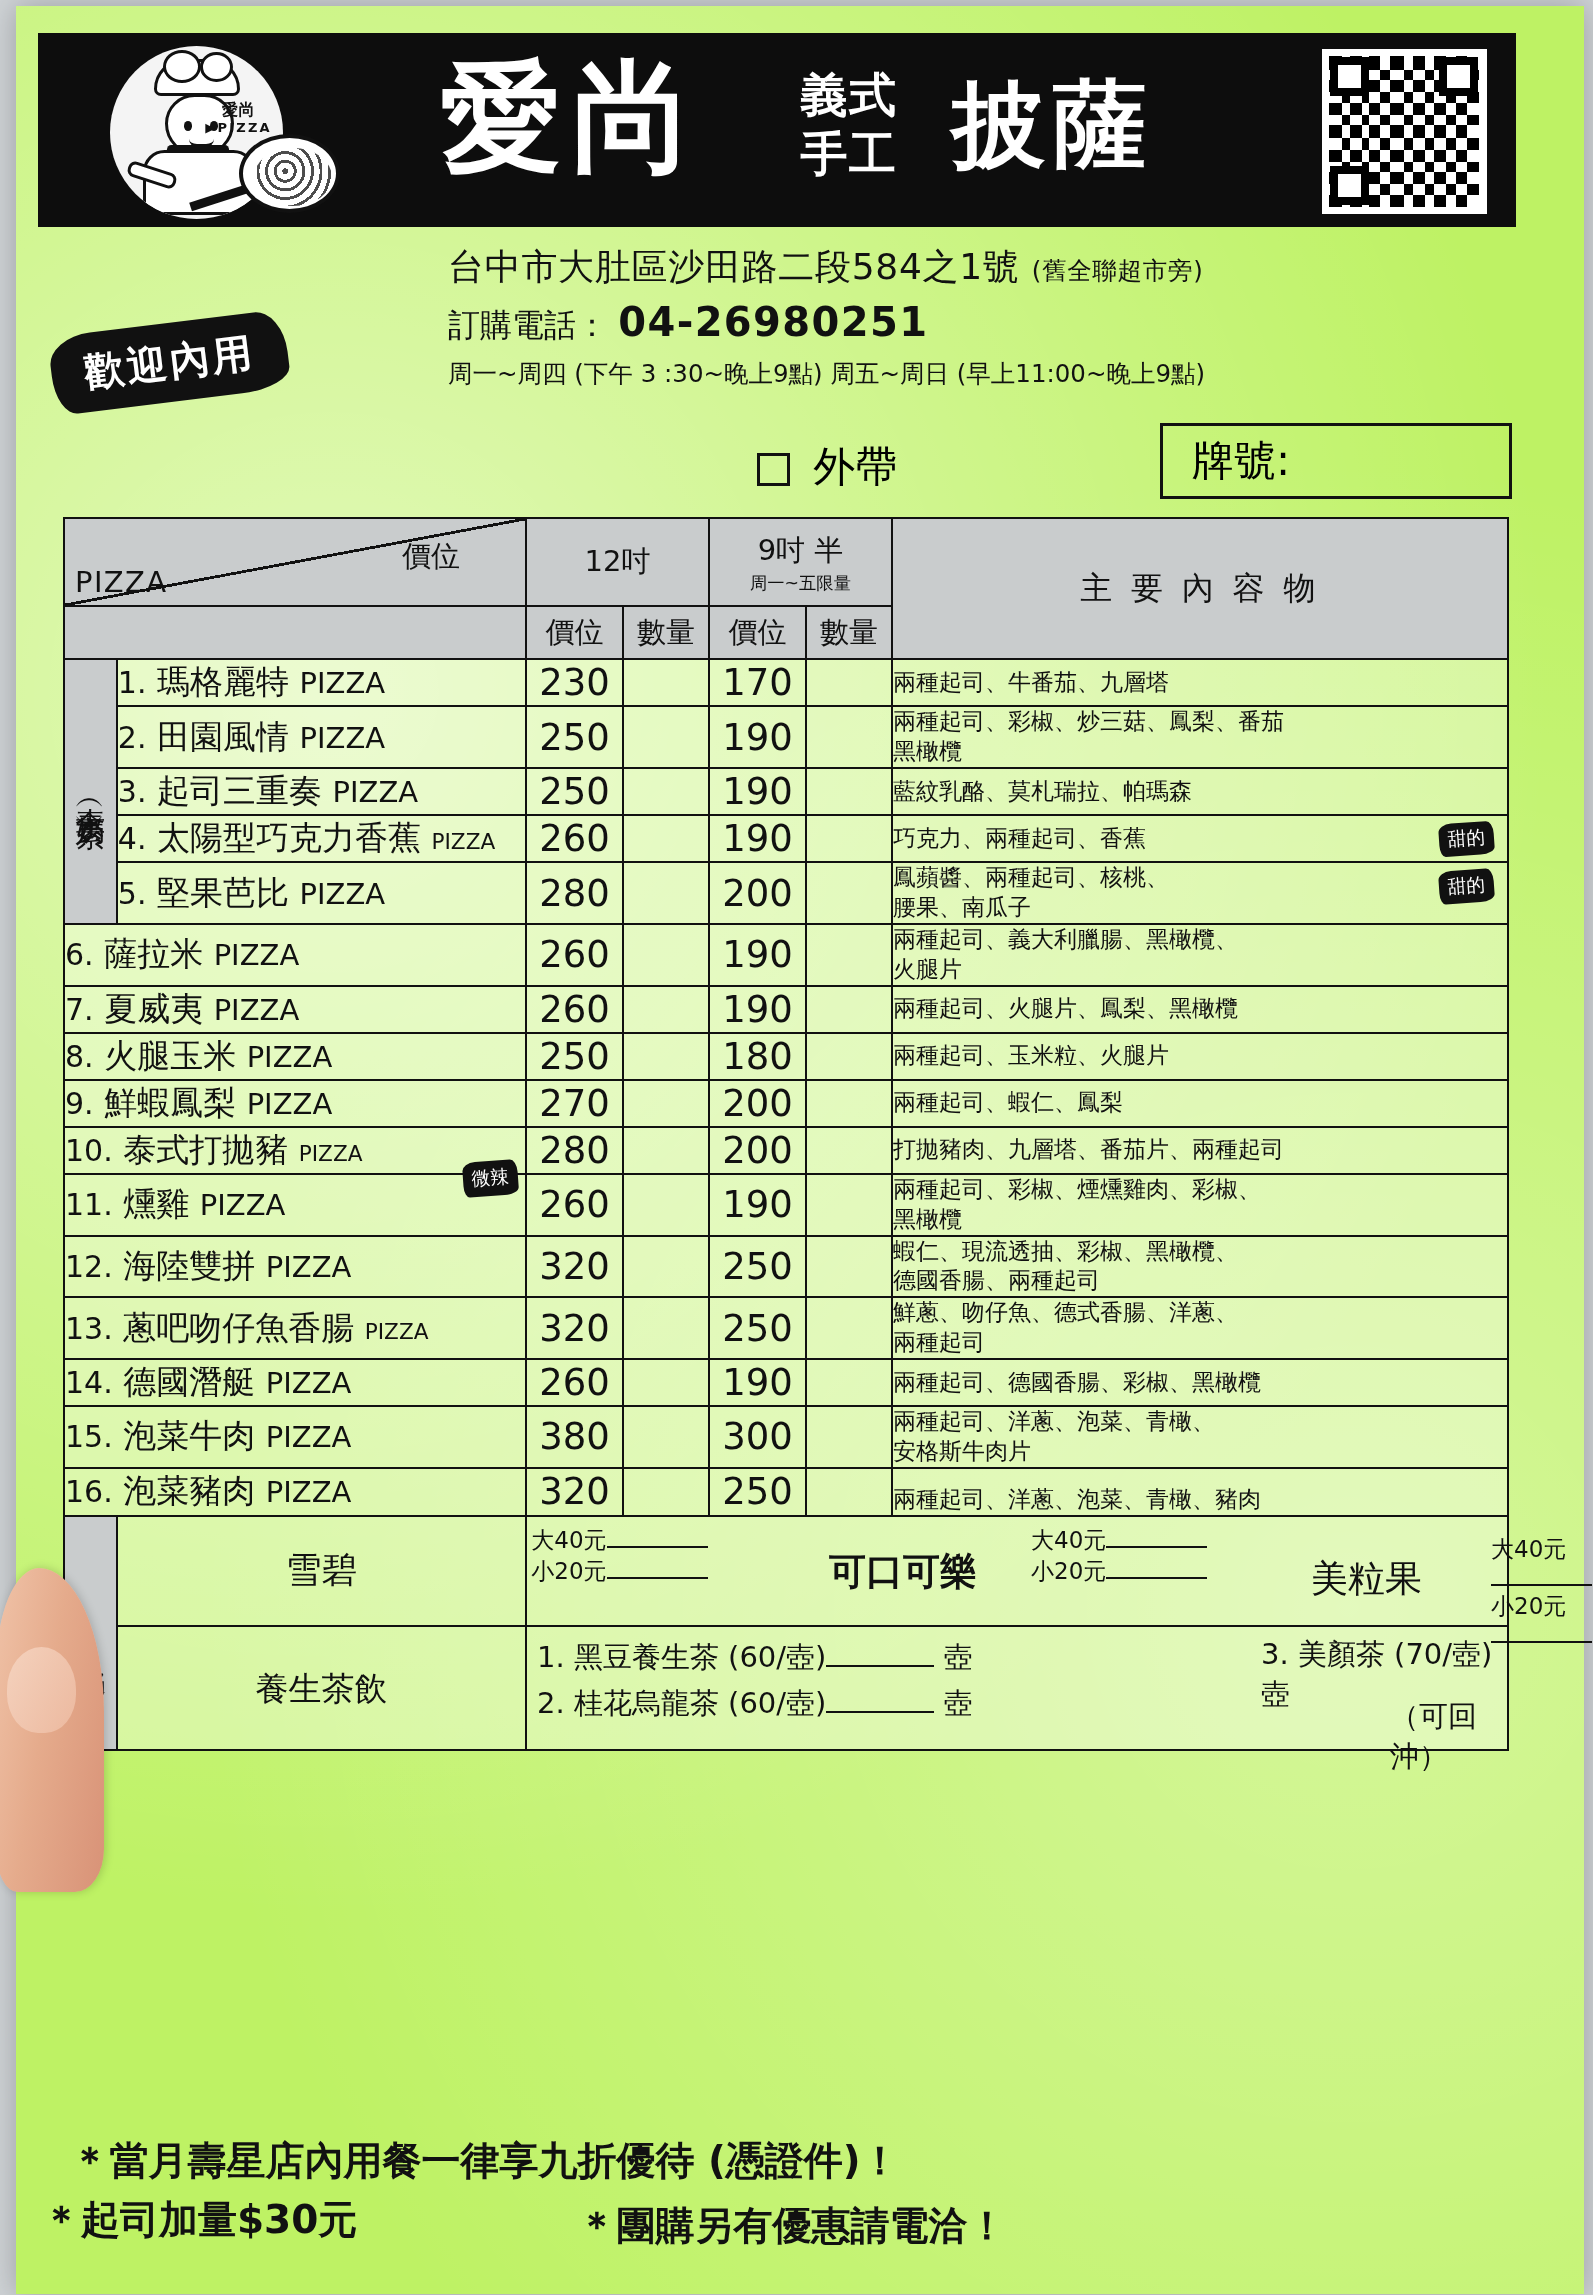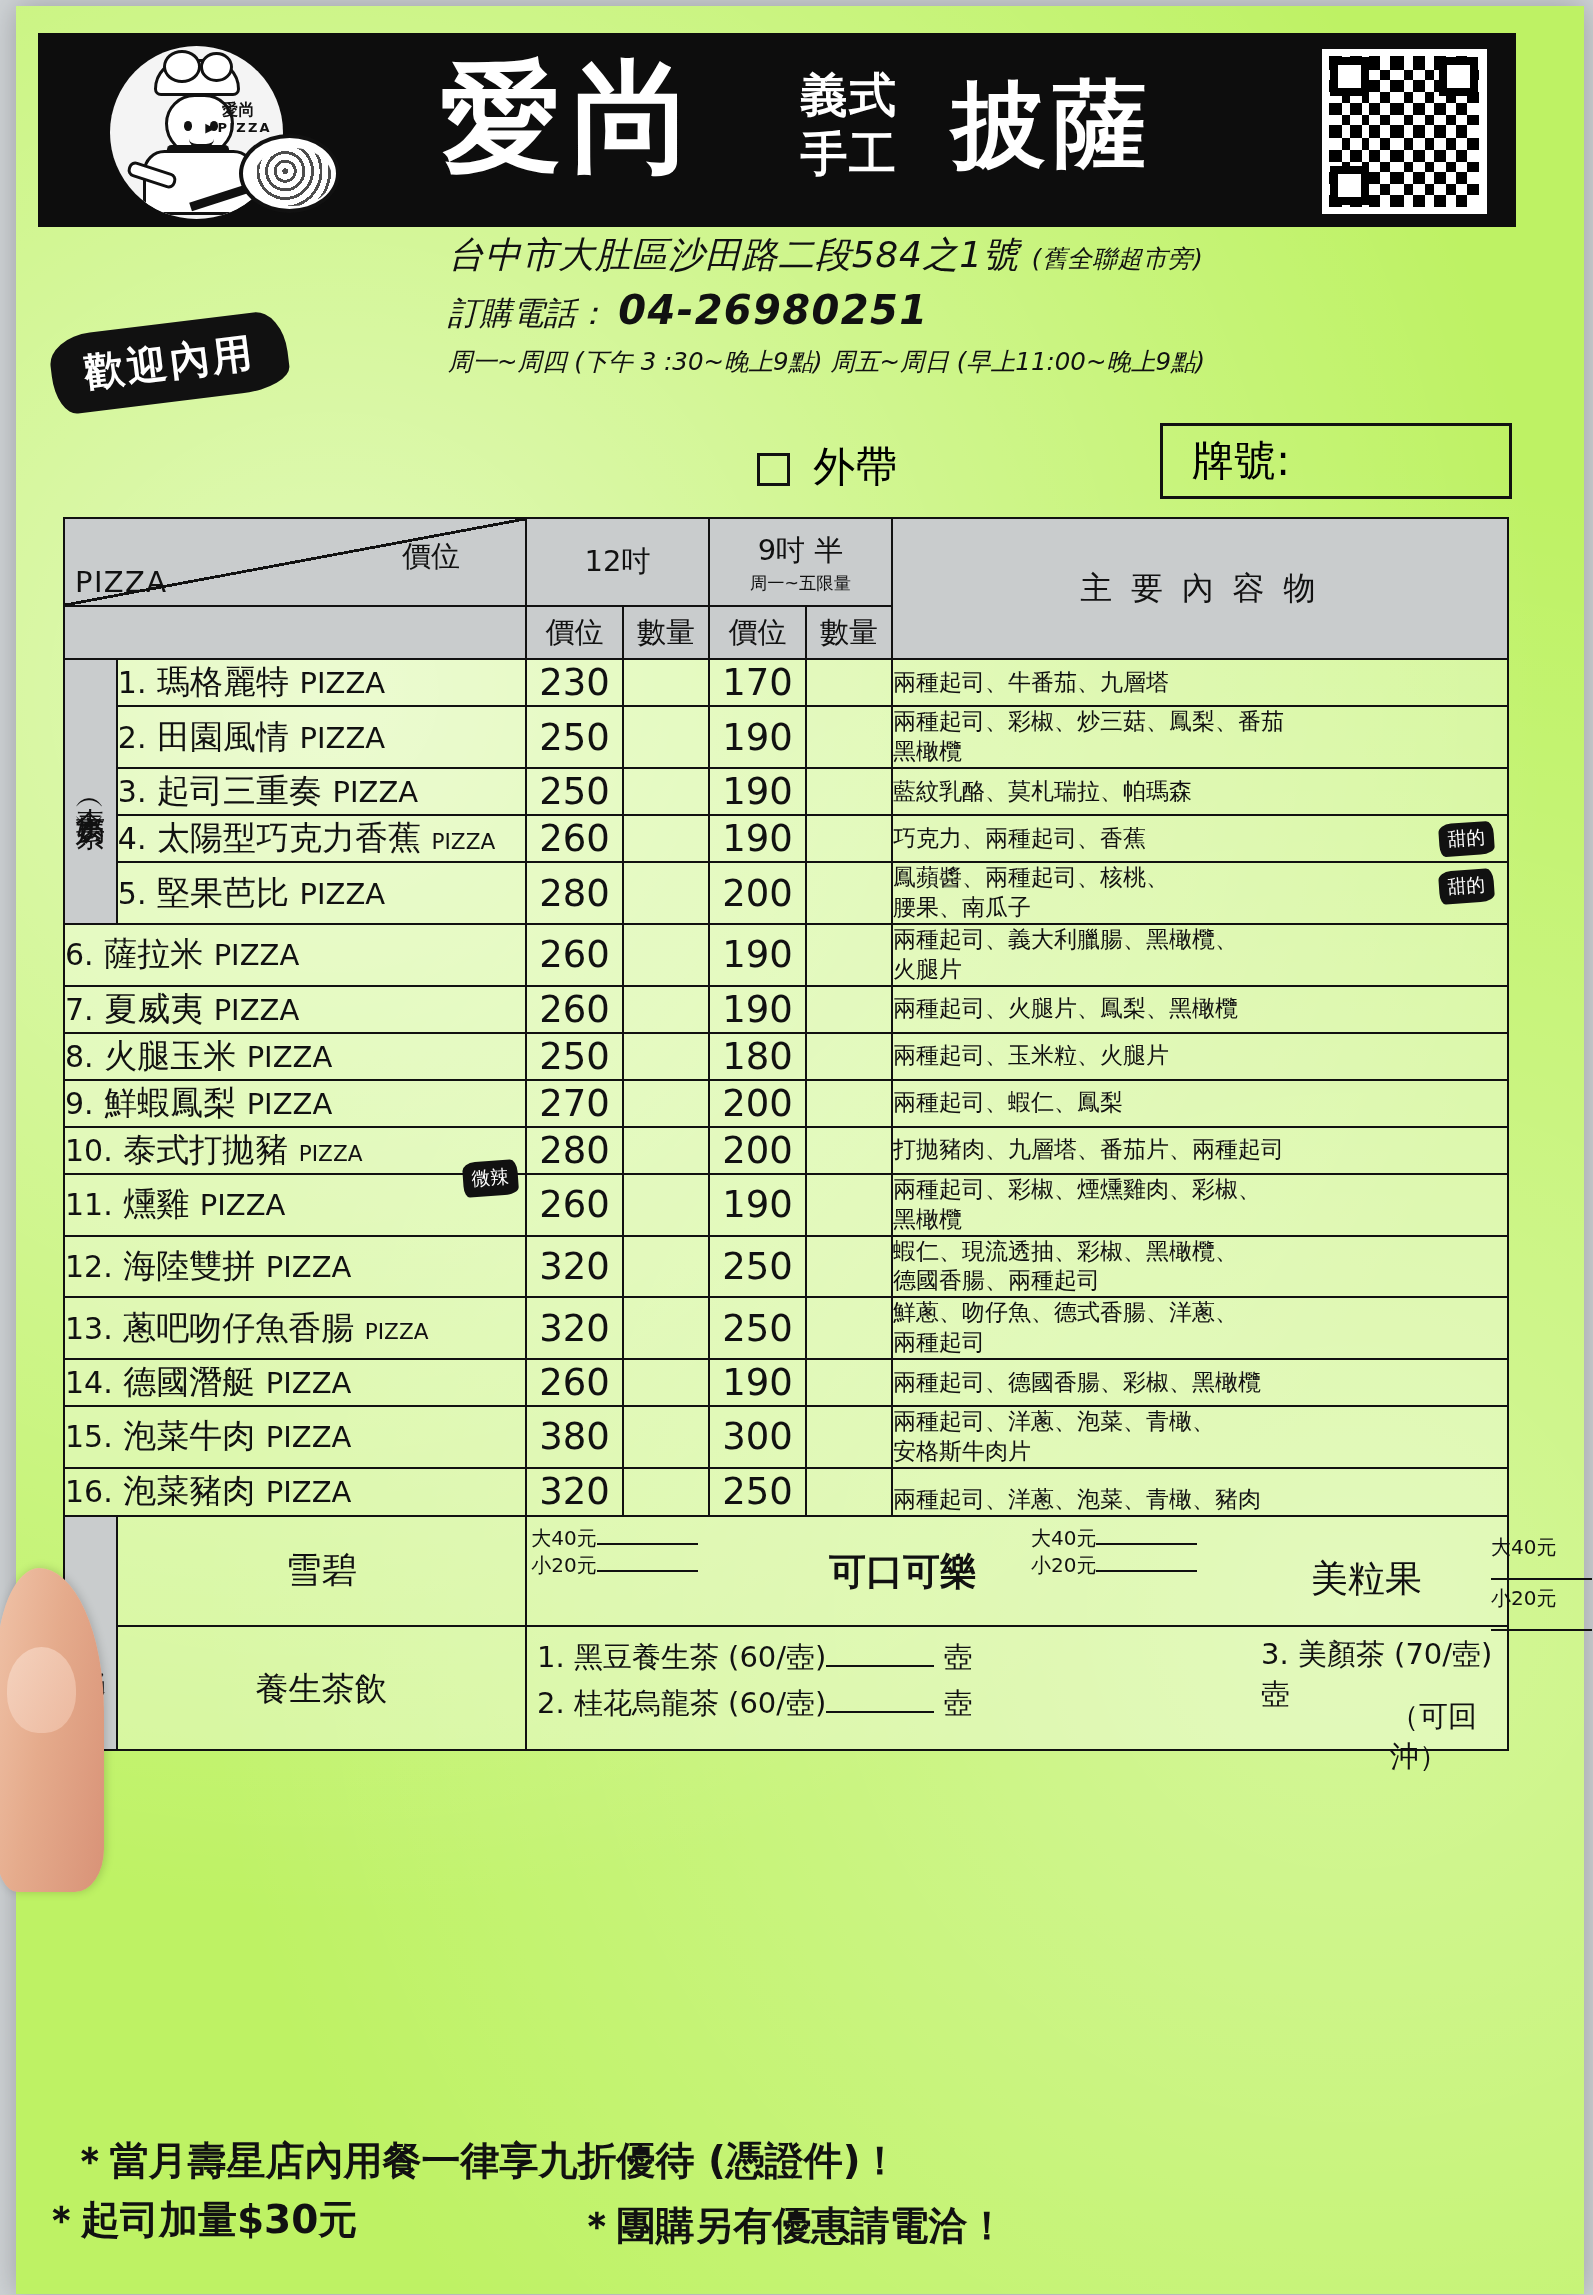--- a/index.html
+++ b/index.html
@@ -150,23 +150,22 @@
     position:absolute; left: 35px; top: 317px;
     width: 237px; height: 79px; background:#111;
     border-radius: 43px 29px 50px 21.6px / 29px 43px 21.6px 40px;
     transform: rotate(-7deg);
     display:flex; align-items:center; justify-content:center;
   }
   .welcome-stamp span { color:#fff; font-size: 40px; font-weight:700; letter-spacing: 2.9px; }
 
   
   .addr {
-    position:absolute; left: 432px; top: 225px; width: 1079px;
+    position:absolute; left: 432px; top: 237px; width: 1079px;
     color:#111;
-    font-style:italic;
   }
   .addr .a1 { font-size: 36px; letter-spacing: 0.7px; }
   .addr .a1 .small { font-size: 24.5px; }
   .addr .a2 { font-size: 32px; margin-top: 7.2px; }
   .addr .a2 b { font-size: 40px; letter-spacing: 1.4px; }
   .addr .a3 { font-size: 24.5px; margin-top: 8.6px; letter-spacing: 0px; }
 
   
   .dinerow { position:absolute; left: 50px; top: 417px; width: 1446px; height: 79px; }
   .chk { display:inline-block; width: 33px; height: 33px; border: 3.6px solid #111; vertical-align: middle; }
@@ -236,21 +235,21 @@
   td.name { position: relative; margin-left: 8px; }
   .tag-inname { position:absolute; right: 7.2px; top: 33px; }
   .dk-label { width: 49px; text-align:center; background:#c9cccd; font-size: 30px; }
   .dk-label .v { writing-mode: vertical-rl; text-orientation: upright; }
   .dk-name { width: 137px; font-size: 36px; text-align:center; }
   .sodas { position: relative; height: 108px; }
   .soda {
     position:absolute; font-size: 29px;
   }
   .soda .nm { font-size: 37px; }
-  .soda .pr { font-size: 20px; display:block; }
+  .soda .pr { font-size: 23px; display:block; }
   .soda .pr .ul { display:inline-block; width: 101px; border-bottom: 2.2px solid #111; }
 
   .tea-rows { font-size: 29px; line-height: 1.6; padding: 7.2px 0 7.2px 10px; }
   .tea-rows .ul { display:inline-block; width: 108px; border-bottom: 2.2px solid #111; }
   .tea-right { font-size: 29px; }
 
   
   .footer {
     position:absolute; left: 14.4px; top: 2158px; width: 1554px;
     font-size: 39px; color:#111; font-weight: 700;

